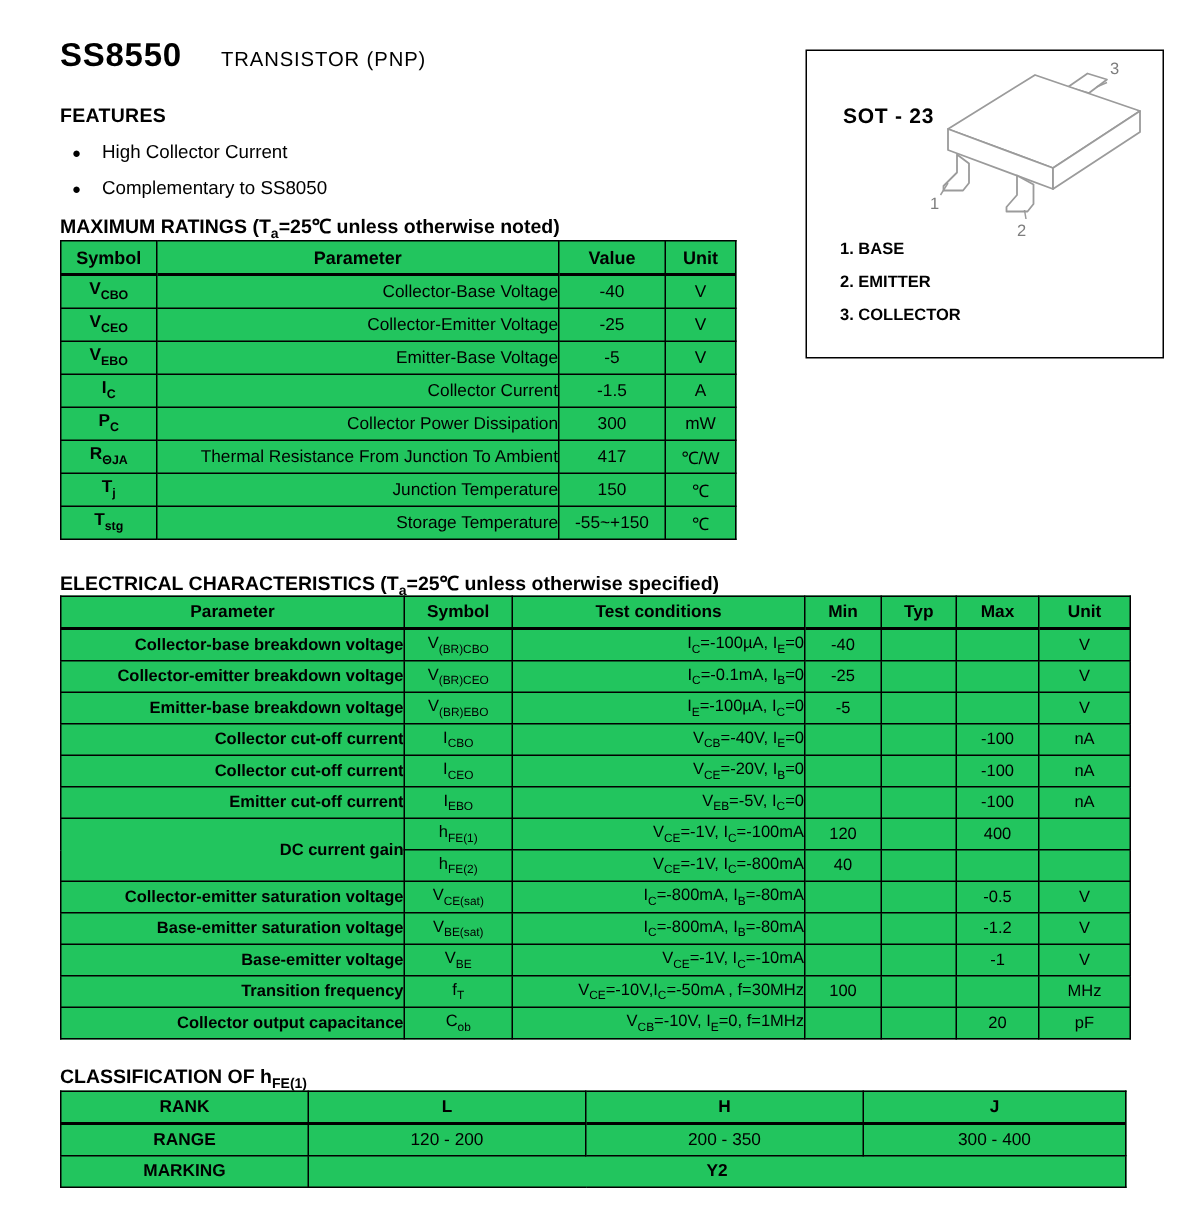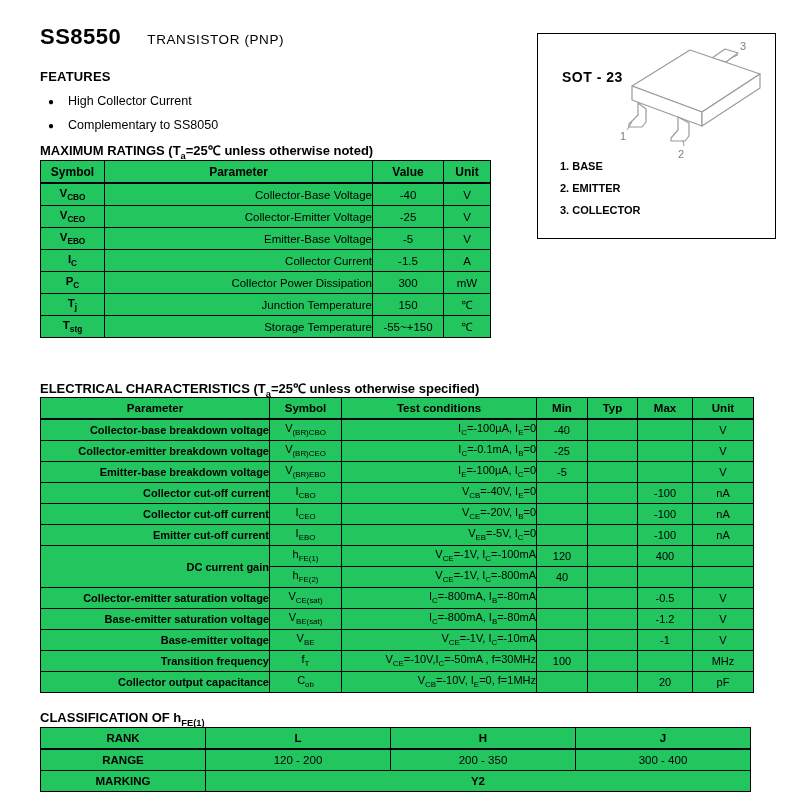--- a/index.html
+++ b/index.html
@@ -153,20 +153,26 @@
           <td>-1.5</td>
           <td>A</td>
         </tr>
       <tr>
           <td class="sym">P<sub>C</sub></td>
           <td class="pl">Collector Power Dissipation</td>
           <td>300</td>
           <td>mW</td>
         </tr>
       <tr>
+          <td class="sym">R<sub>ΘJA</sub></td>
+          <td class="pl">Thermal Resistance From Junction To Ambient</td>
+          <td>417</td>
+          <td>℃/W</td>
+        </tr>
+      <tr>
           <td class="sym">T<sub>j</sub></td>
           <td class="pl">Junction Temperature</td>
           <td>150</td>
           <td>℃</td>
         </tr>
       <tr>
           <td class="sym">T<sub>stg</sub></td>
           <td class="pl">Storage Temperature</td>
           <td>-55~+150</td>
           <td>℃</td>

